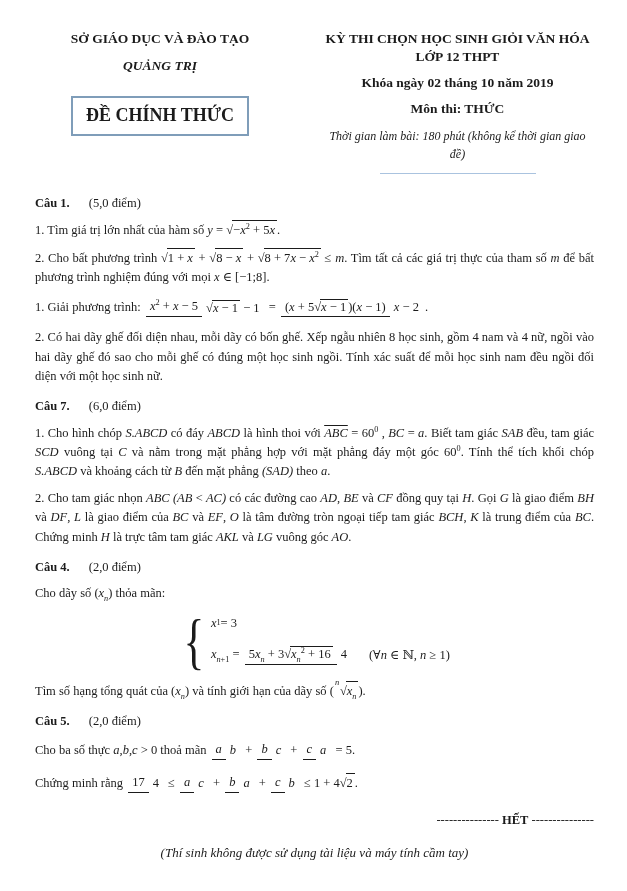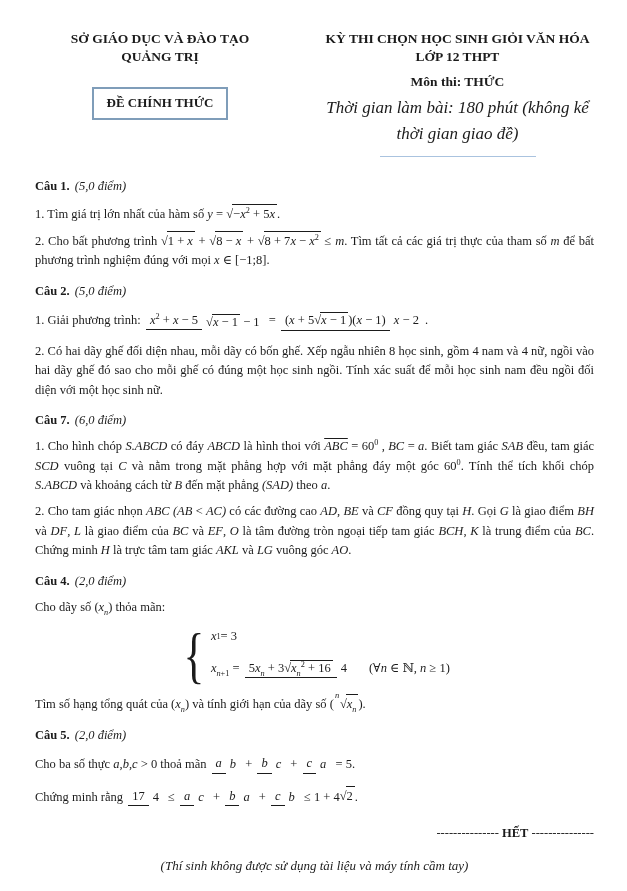--- a/index.html
+++ b/index.html
@@ -7,34 +7,34 @@
     width:627px;height:891px;box-sizing:border-box;
     padding:30px 33px 0 35px;overflow:hidden;background:#fff;
     font-family:"Liberation Serif","DejaVu Serif",serif;
     font-size:12.5px;color:#1b1b1b;line-height:1.55;
   }
   
   .header{display:flex;align-items:flex-start;gap:36px;}
   .h-left{width:250px;text-align:center;flex:0 0 auto;}
   .h-right{flex:1;text-align:center;}
   .hb{font-weight:bold;font-size:13.5px;line-height:1.35;}
-  .h-left .l2{}
+  .h-left .l2{margin-top:9px;font-style:italic;}
   .box{
     display:inline-block;margin-top:21px;border:2px solid #7f9db9;
-    padding:4px 13px;font-weight:bold;font-size:13px;background:#fff;
+    padding:4px 13px;font-weight:bold;font-size:18px;background:#fff;
   }
   .h-right .l2{margin-top:8px;}
   .h-right .l3{margin-top:7px;}
-  .h-right .l4{margin-top:3px;font-style:italic;font-weight:normal;font-size:17px;}
+  .h-right .l4{margin-top:9px;font-style:italic;font-weight:normal;font-size:12px;}
   .h-underline{width:156px;border-bottom:1.5px solid #aac3df;margin:9px auto 0;height:0;}
   
   .content{margin-top:20px;}
   .q-head{margin:11px 0 5px;}
   .q-head .lbl{font-weight:bold;}
-  .q-head .pts{font-style:italic;margin-left:5px;}
+  .q-head .pts{margin-left:19px;}
   .para{margin:7px 0;text-align:justify;}
   
   .mi{font-style:italic;}
   sup,sub{font-size:0.66em;line-height:0;}
   .ovl{text-decoration:overline;}
   .frac{
     display:inline-flex;flex-direction:row;vertical-align:middle;
     text-align:center;line-height:1.25;margin:4px 2px;
   }
   .frac .num{display:block;border-bottom:1px solid #1b1b1b;padding:0 4px 1px;}
@@ -64,20 +64,21 @@
 <div class="page">
 
   <div class="header">
     <div class="h-left">
       <div class="hb l1">SỞ GIÁO DỤC VÀ ĐÀO TẠO</div>
       <div class="hb l2">QUẢNG TRỊ</div>
       <div class="box">ĐỀ CHÍNH THỨC</div>
     </div>
     <div class="h-right">
       <div class="hb l1">KỲ THI CHỌN HỌC SINH GIỎI VĂN HÓA LỚP 12 THPT</div>
+      <div class="hb l2">Khóa ngày 02 tháng 10 năm 2019</div>
       <div class="hb l3">Môn thi: THỨC</div>
       <div class="l4">Thời gian làm bài: 180 phút (không kể thời gian giao đề)</div>
       <div class="h-underline"></div>
     </div>
   </div>
 
   <div class="content">
 
     <div>
       <p class="q-head">
@@ -93,23 +94,20 @@
           </span> + <span class="sqrt">
             <span class="rad">√</span>
             <span class="sqc">8 − <span class="mi">x</span></span>
           </span> + <span class="sqrt">
             <span class="rad">√</span>
             <span class="sqc">8 + 7<span class="mi">x</span> − <span class="mi">x</span><sup>2</sup></span>
           </span> ≤ <span class="mi">m</span>. Tìm tất cả các giá trị thực của tham số <span class="mi">m</span> để bất phương trình nghiệm đúng với mọi <span class="mi">x</span> ∈ [−1;8].</p>
     </div>
 
     <div>
-      <p class="q-head">
-        <span class="lbl">Câu 2.</span><span class="pts">(5,0 điểm)</span>
-      </p>
       <p class="para">1. Giải phương trình: <span class="frac">
             <span class="num"><span class="mi">x</span><sup>2</sup> + <span class="mi">x</span> − 5</span>
             <span class="den"><span class="sqrt">
                 <span class="rad">√</span>
                 <span class="sqc"><span class="mi">x</span> − 1</span>
               </span> − 1</span>
           </span> = <span class="frac">
             <span class="num">(<span class="mi">x</span> + 5<span class="sqrt">
                 <span class="rad">√</span>
                 <span class="sqc"><span class="mi">x</span> − 1</span>

